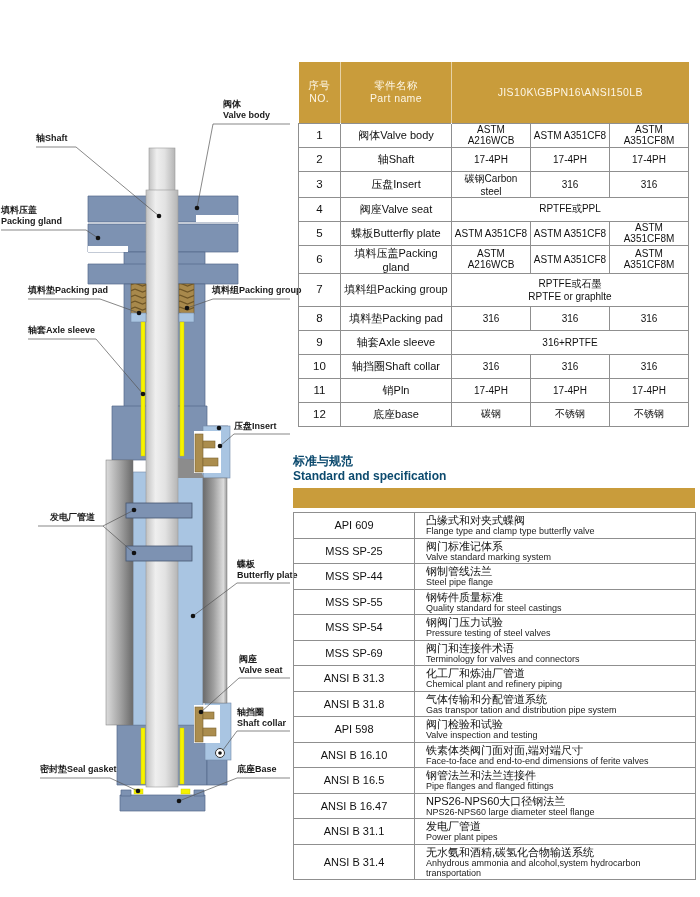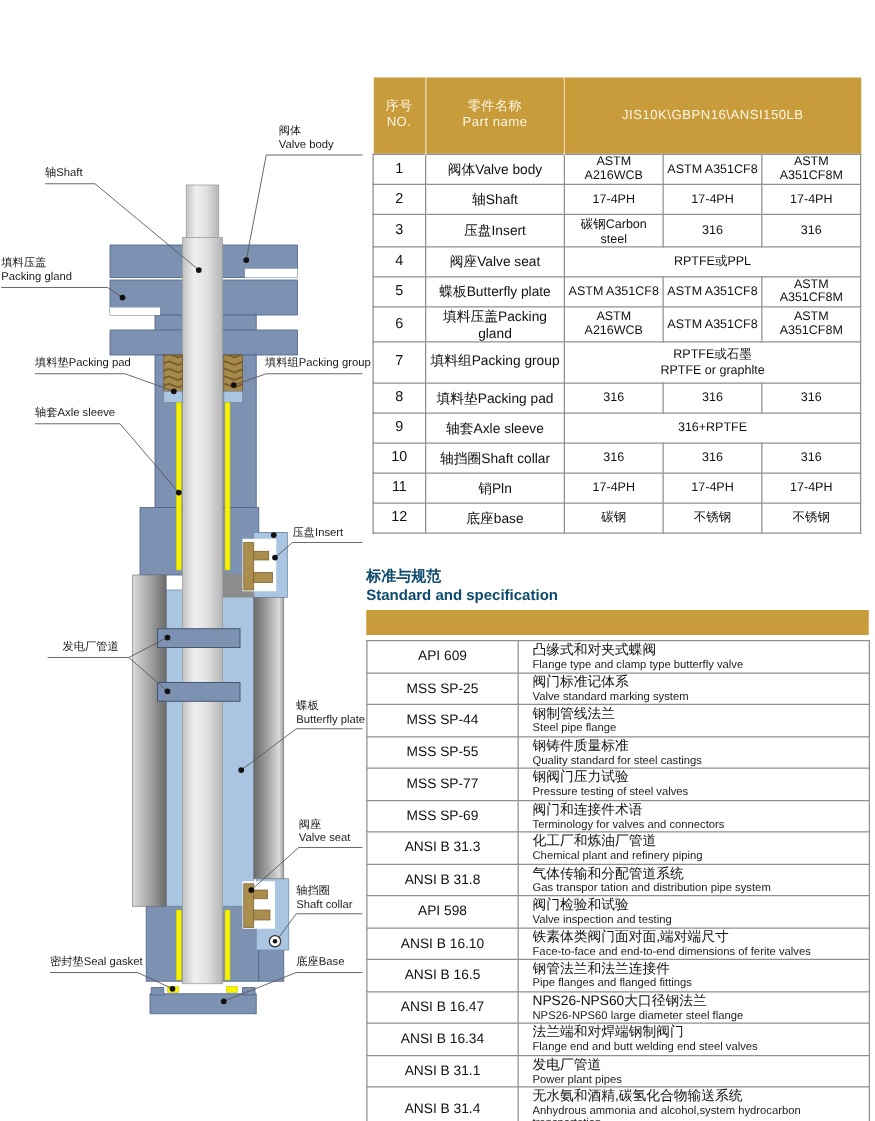--- a/index.html
+++ b/index.html
@@ -6,21 +6,21 @@
     --gold:#c99c3b;
     --border:#8f8f8f;
   }
   html,body{margin:0;padding:0;background:#fff;}
   body{width:700px;height:897px;font-family:"Liberation Sans",sans-serif;}
   .page{position:relative;width:700px;height:897px;background:#fff;overflow:hidden;}
 
   
   .diagram{position:absolute;left:0;top:0;width:292px;height:897px;}
   .dsvg{position:absolute;left:0;top:0;}
-  .lbl{position:absolute;font-size:9px;line-height:11px;color:#1a1a1a;white-space:nowrap;}
+  .lbl{position:absolute;font-size:9px;line-height:11px;color:#1a1a1a;white-space:nowrap;font-weight:bold;}
   .lbl span{display:block;}
 
   
   .parts{position:absolute;left:298px;top:62px;width:390px;border-collapse:collapse;table-layout:fixed;color:#111;}
   .parts thead tr{height:61px;}
   .parts thead th{background:var(--gold);color:#fdf6e6;font-weight:normal;font-size:10.5px;line-height:13px;border-left:1px solid rgba(255,255,255,.55);letter-spacing:.4px;}
   .parts thead th:first-child{border-left:none;}
   .parts tbody td{border:1px solid var(--border);text-align:center;height:23px;padding:0 1px;overflow:hidden;font-size:11.5px;}
   .parts tbody tr.tall td{height:32px;line-height:13px;}
   .parts td.pname{font-size:11px;margin-left:16px;}
@@ -355,21 +355,21 @@
           </td>
         </tr>
       <tr>
           <td class="code">MSS SP-55</td>
           <td class="desc">
             <div class="zh">钢铸件质量标准</div>
             <div class="en">Quality standard for steel castings</div>
           </td>
         </tr>
       <tr>
-          <td class="code">MSS SP-77</td>
+          <td class="code">MSS SP-54</td>
           <td class="desc">
             <div class="zh">钢阀门压力试验</div>
             <div class="en">Pressure testing of steel valves</div>
           </td>
         </tr>
       <tr>
           <td class="code">MSS SP-69</td>
           <td class="desc">
             <div class="zh">阀门和连接件术语</div>
             <div class="en">Terminology for valves and connectors</div>
@@ -408,27 +408,20 @@
           <td class="desc">
             <div class="zh">钢管法兰和法兰连接件</div>
             <div class="en">Pipe flanges and flanged fittings</div>
           </td>
         </tr>
       <tr>
           <td class="code">ANSI B 16.47</td>
           <td class="desc">
             <div class="zh">NPS26-NPS60大口径钢法兰</div>
             <div class="en">NPS26-NPS60 large diameter steel flange</div>
-          </td>
-        </tr>
-      <tr>
-          <td class="code">ANSI B 16.34</td>
-          <td class="desc">
-            <div class="zh">法兰端和对焊端钢制阀门</div>
-            <div class="en">Flange end and butt welding end steel valves</div>
           </td>
         </tr>
       <tr>
           <td class="code">ANSI B 31.1</td>
           <td class="desc">
             <div class="zh">发电厂管道</div>
             <div class="en">Power plant pipes</div>
           </td>
         </tr>
       <tr>

